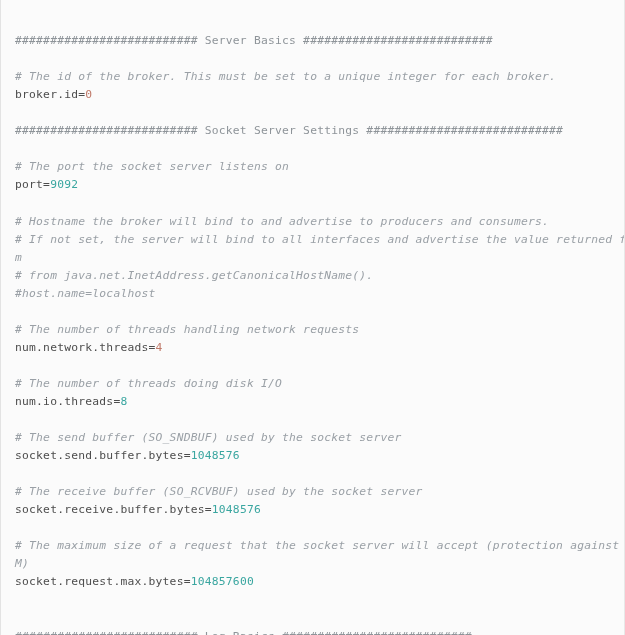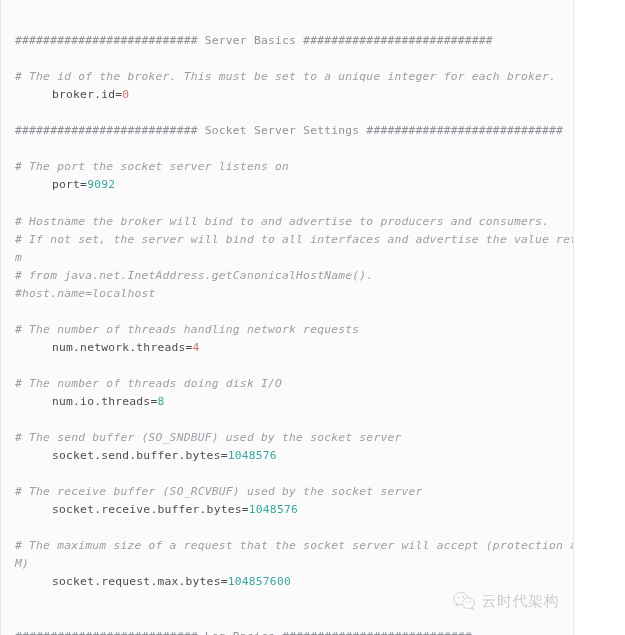--- a/index.html
+++ b/index.html
@@ -9,21 +9,21 @@
   }
   body {
     width: 625px;
     height: 635px;
     font-family: "DejaVu Sans Mono", "Liberation Mono", monospace;
   }
 
   #code-viewer {
     position: relative;
     box-sizing: border-box;
-    width: 574px;
+    width: 625px;
     height: 635px;
     background: #fbfbfb;
     border-left: 1px solid #e3e3e3;
     border-right: 1px solid #e8e8e8;
     overflow: hidden;
   }
 
   #code-block {
     box-sizing: border-box;
     padding: 14px 8px 10px 14px;
@@ -33,21 +33,21 @@
     letter-spacing: 0.02em;
   }
 
   .code-line {
     min-height: 18.05px;
     white-space: pre;
   }
 
   
   .tok-comment  { color: #9aa0a6; font-style: italic; }
-  .tok-key      { color: #4d4d4d; margin-left: 37px; }
+  .tok-key      { color: #4d4d4d; }
   .tok-op       { color: #4d4d4d; }
   .tok-num      { color: #3aa6a0; }
   .tok-num-alt  { color: #c07a6a; }
   .tok-plain    { color: #8e9499; }
   .blank        { color: transparent; }
 
   
   #watermark {
     position: absolute;
     right: 14px;
@@ -72,29 +72,14 @@
     line-height: 1;
   }
 </style>
 </head>
 <body>
 
 <div id="code-viewer">
 
   <div id="code-block"><div class="code-line blank"> </div><div class="code-line"><span class="tok-plain">########################## Server Basics ###########################</span></div><div class="code-line blank"> </div><div class="code-line"><span class="tok-comment"># The id of the broker. This must be set to a unique integer for each broker.</span></div><div class="code-line"><span class="tok-key">broker.id</span><span class="tok-op">=</span><span class="tok-num-alt">0</span></div><div class="code-line blank"> </div><div class="code-line"><span class="tok-plain">########################## Socket Server Settings ############################</span></div><div class="code-line blank"> </div><div class="code-line"><span class="tok-comment"># The port the socket server listens on</span></div><div class="code-line"><span class="tok-key">port</span><span class="tok-op">=</span><span class="tok-num">9092</span></div><div class="code-line blank"> </div><div class="code-line"><span class="tok-comment"># Hostname the broker will bind to and advertise to producers and consumers.</span></div><div class="code-line"><span class="tok-comment"># If not set, the server will bind to all interfaces and advertise the value returned fro</span></div><div class="code-line"><span class="tok-comment">m</span></div><div class="code-line"><span class="tok-comment"># from java.net.InetAddress.getCanonicalHostName().</span></div><div class="code-line"><span class="tok-comment">#host.name=localhost</span></div><div class="code-line blank"> </div><div class="code-line"><span class="tok-comment"># The number of threads handling network requests</span></div><div class="code-line"><span class="tok-key">num.network.threads</span><span class="tok-op">=</span><span class="tok-num-alt">4</span></div><div class="code-line blank"> </div><div class="code-line"><span class="tok-comment"># The number of threads doing disk I/O</span></div><div class="code-line"><span class="tok-key">num.io.threads</span><span class="tok-op">=</span><span class="tok-num">8</span></div><div class="code-line blank"> </div><div class="code-line"><span class="tok-comment"># The send buffer (SO_SNDBUF) used by the socket server</span></div><div class="code-line"><span class="tok-key">socket.send.buffer.bytes</span><span class="tok-op">=</span><span class="tok-num">1048576</span></div><div class="code-line blank"> </div><div class="code-line"><span class="tok-comment"># The receive buffer (SO_RCVBUF) used by the socket server</span></div><div class="code-line"><span class="tok-key">socket.receive.buffer.bytes</span><span class="tok-op">=</span><span class="tok-num">1048576</span></div><div class="code-line blank"> </div><div class="code-line"><span class="tok-comment"># The maximum size of a request that the socket server will accept (protection against OO</span></div><div class="code-line"><span class="tok-comment">M)</span></div><div class="code-line"><span class="tok-key">socket.request.max.bytes</span><span class="tok-op">=</span><span class="tok-num">104857600</span></div><div class="code-line blank"> </div><div class="code-line blank"> </div><div class="code-line"><span class="tok-plain">########################## Log Basics ###########################</span></div></div>
 
-  <div id="watermark">
-    <span class="wm-icon">
-      <svg viewBox="0 0 23 20" width="23" height="20" xmlns="http://www.w3.org/2000/svg">
-        <ellipse cx="8" cy="7.6" rx="7.2" ry="6.2" fill="none" stroke="#6b6b6b" stroke-width="0.9"></ellipse>
-        <path d="M4.3 12.6 L2.6 15.3 L5.9 13.9 Z" fill="none" stroke="#6b6b6b" stroke-width="0.9"></path>
-        <circle cx="5.6" cy="6.3" r="0.85" fill="#6b6b6b"></circle>
-        <circle cx="10.2" cy="6.3" r="0.85" fill="#6b6b6b"></circle>
-        <ellipse cx="15.4" cy="12.2" rx="6.1" ry="5.3" fill="#ffffff" stroke="#6b6b6b" stroke-width="0.9"></ellipse>
-        <path d="M19.3 16.3 L21.2 18.6 L18.2 17.6 Z" fill="#ffffff" stroke="#6b6b6b" stroke-width="0.9"></path>
-        <circle cx="13.3" cy="11.1" r="0.75" fill="#6b6b6b"></circle>
-        <circle cx="17.5" cy="11.1" r="0.75" fill="#6b6b6b"></circle>
-      </svg>
-    </span>
-    <span class="wm-text">云时代架构</span>
-  </div>
 
 </div>
 
 </body></html>

